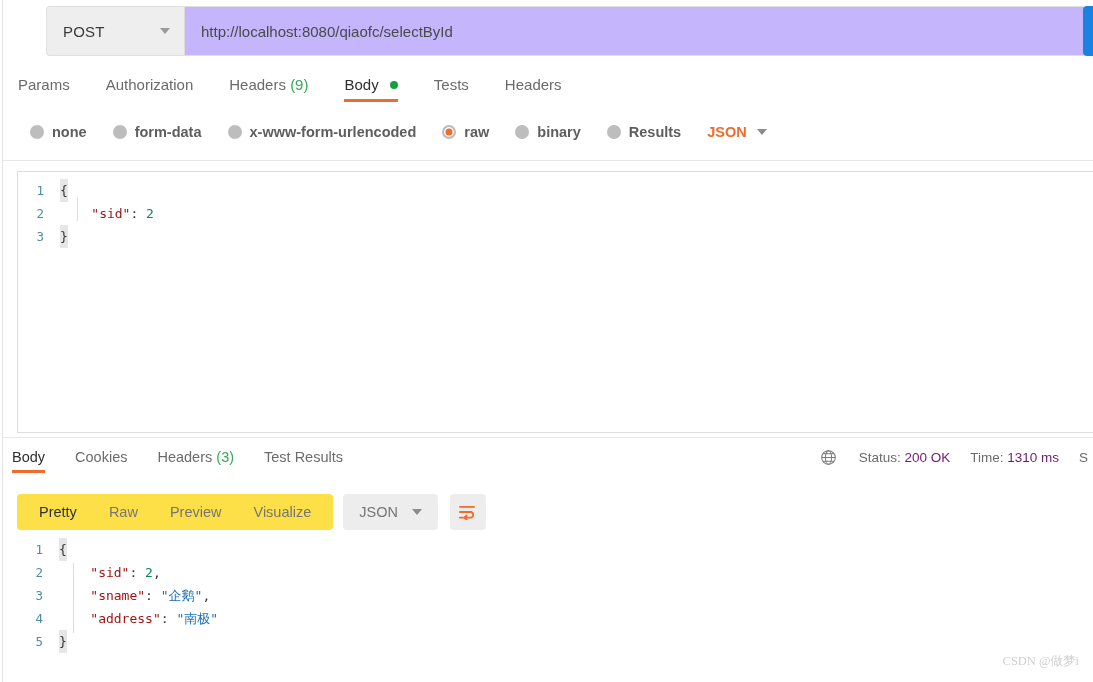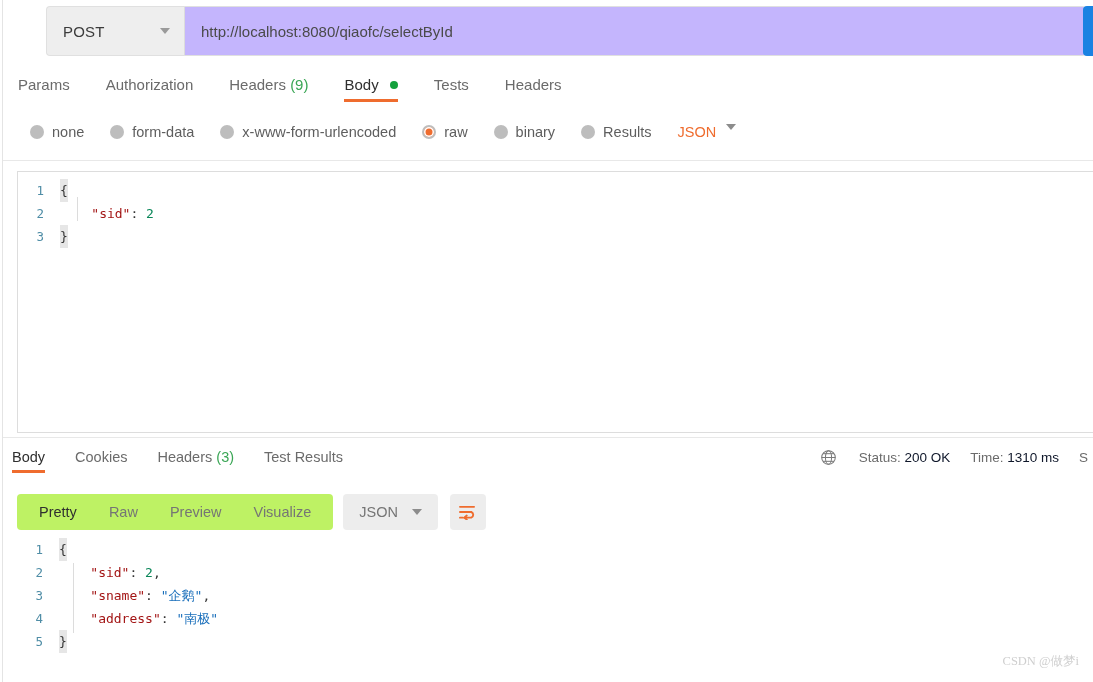--- a/index.html
+++ b/index.html
@@ -134,23 +134,24 @@
     margin-left: 7px;
     vertical-align: 1px;
   }
 
   
   .radio-row {
     position: absolute;
     left: 30px;
     top: 124px;
     display: flex;
-    align-items: flex-start;
+    align-items: center;
     font-size: 14.5px;
     color: #5e5e5e;
+    font-weight: bold;
   }
   .radio-item {
     display: flex;
     align-items: center;
     margin-right: 26px;
     cursor: pointer;
     white-space: nowrap;
   }
   .radio-dot {
     width: 14px;
@@ -282,33 +283,33 @@
     right: 0px;
     top: 449px;
     display: flex;
     align-items: center;
     font-size: 13.5px;
     color: #6b6b6b;
     white-space: nowrap;
   }
   .globe { margin-right: 22px; display: flex; align-items: center; }
   .stat-item { margin-right: 20px; }
-  .stat-val { color: #0f172a; }
+  .stat-val { color: #701a75; }
   .stat-clip { overflow: hidden; width: 14px; }
 
   
   .res-toolbar {
     position: absolute;
     left: 17px;
     top: 494px;
     display: flex;
     align-items: center;
   }
   .seg-group {
-    background: #bef264;
+    background: #fde047;
     border-radius: 4px;
     display: flex;
     align-items: center;
     height: 36px;
     padding: 0 6px;
   }
   .seg {
     font-size: 14.5px;
     color: #757575;
     padding: 0 16px;

